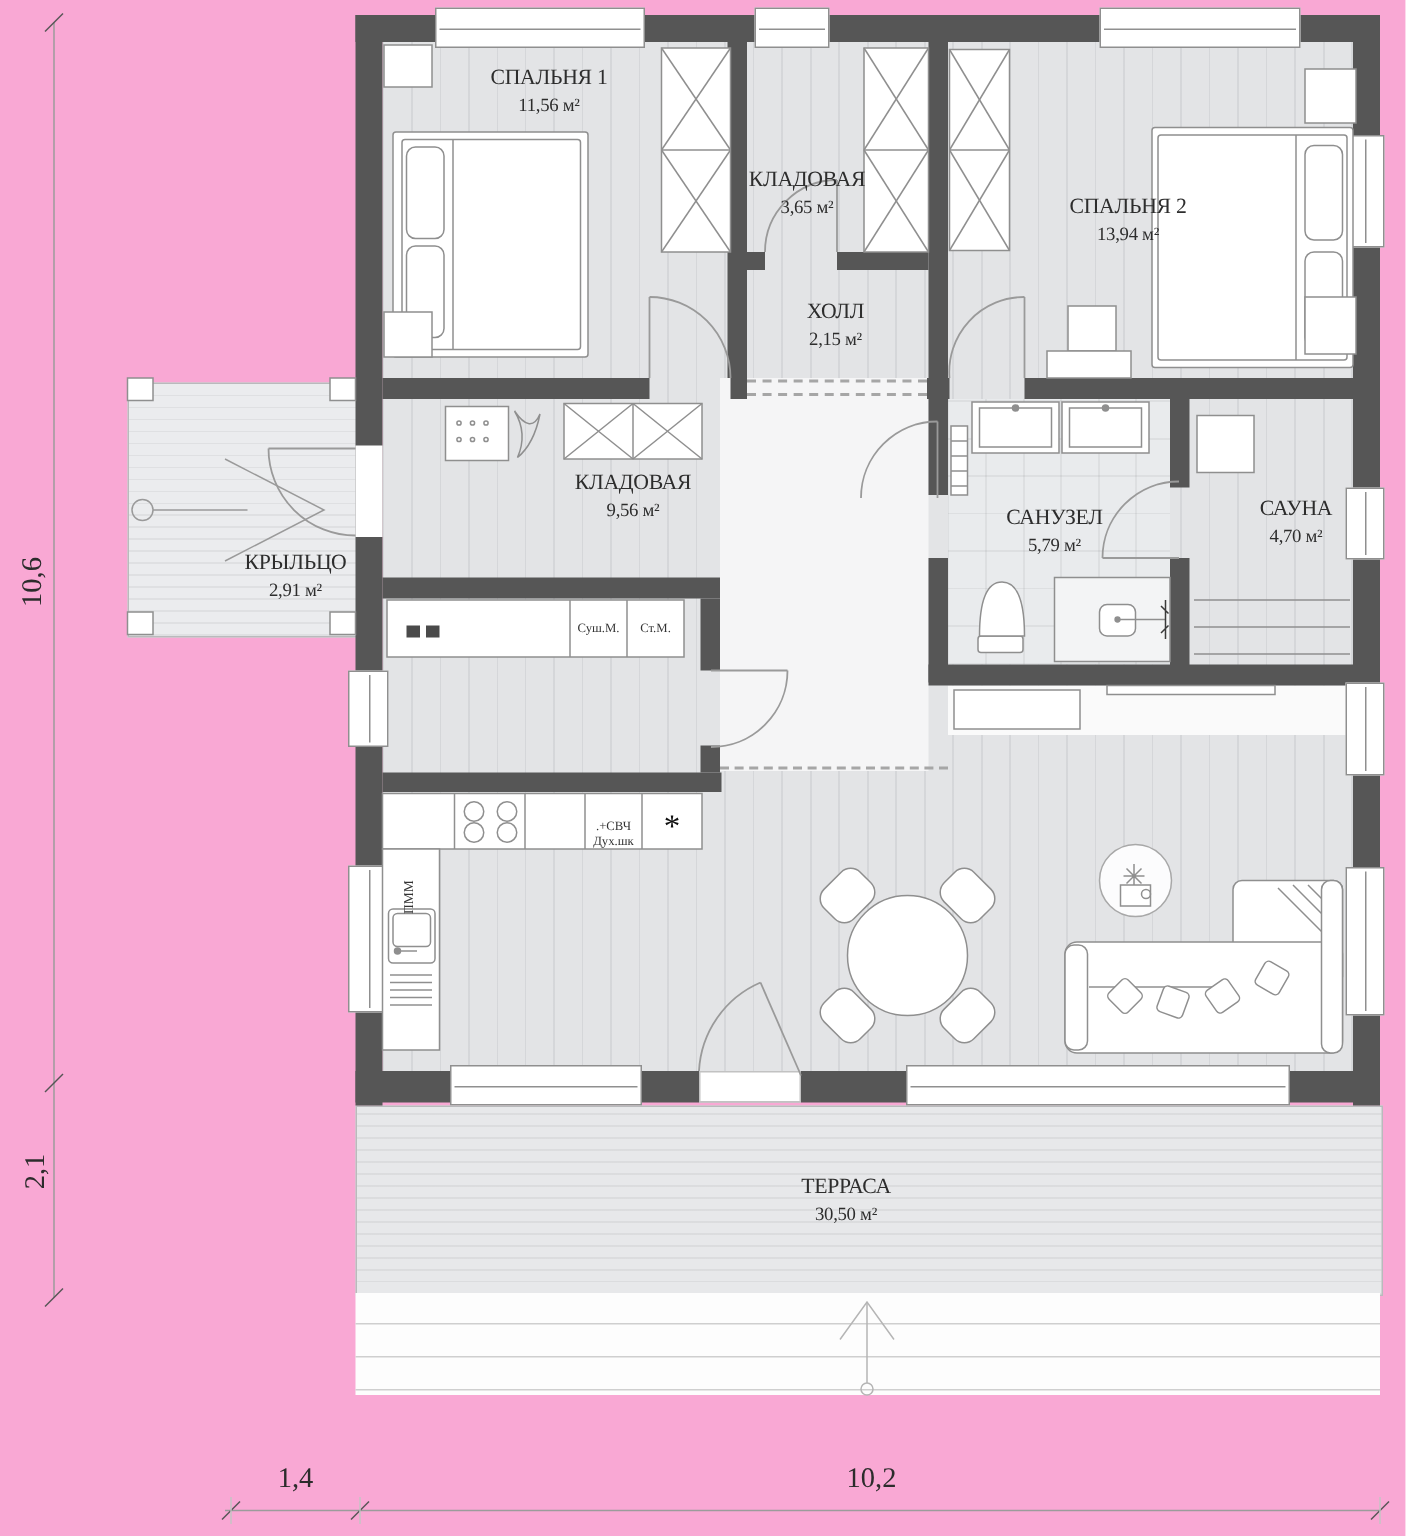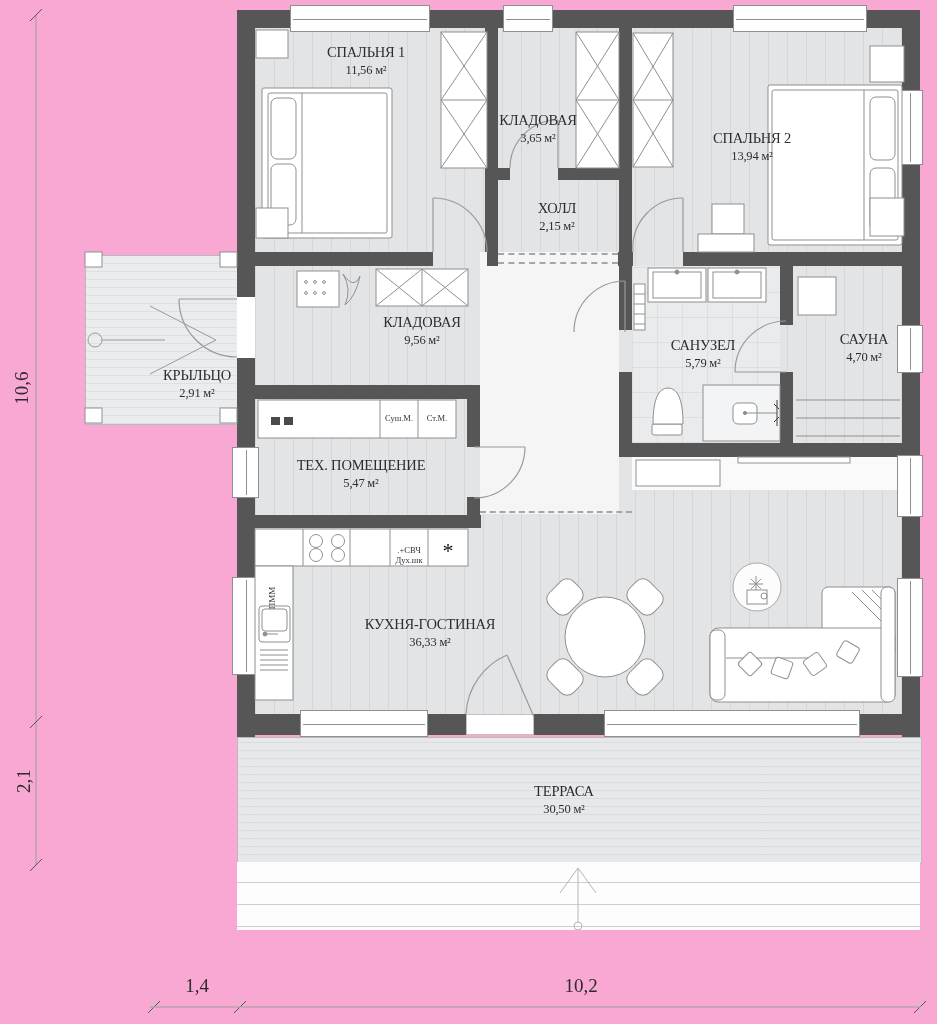--- a/index.html
+++ b/index.html
@@ -388,28 +388,20 @@
     <div class="rarea">9,56 м²</div>
   </div>
   <div class="rlabel" style="left:703px;top:337px;">
     <div class="rname">САНУЗЕЛ</div>
     <div class="rarea">5,79 м²</div>
   </div>
   <div class="rlabel" style="left:824px;top:331px;margin-left:40px;">
     <div class="rname">САУНА</div>
     <div class="rarea">4,70 м²</div>
   </div>
-  <div class="rlabel" style="left:361px;top:457px;">
-    <div class="rname">ТЕХ. ПОМЕЩЕНИЕ</div>
-    <div class="rarea">5,47 м²</div>
-  </div>
-  <div class="rlabel" style="left:430px;top:616px;">
-    <div class="rname">КУХНЯ-ГОСТИНАЯ</div>
-    <div class="rarea">36,33 м²</div>
-  </div>
   <div class="rlabel" style="left:564px;top:783px;">
     <div class="rname">ТЕРРАСА</div>
     <div class="rarea">30,50 м²</div>
   </div>
 
   <div class="tiny" style="left:399px;top:414px;">Суш.М.</div>
   <div class="tiny" style="left:437px;top:414px;">Ст.М.</div>
   <div class="tiny" style="left:409px;top:556px;">Дух.шк</div>
   <div class="tiny" style="left:409px;top:546px;">.+СВЧ</div>
   <div class="vtext" style="left:272px;top:598px;">ПММ</div>

